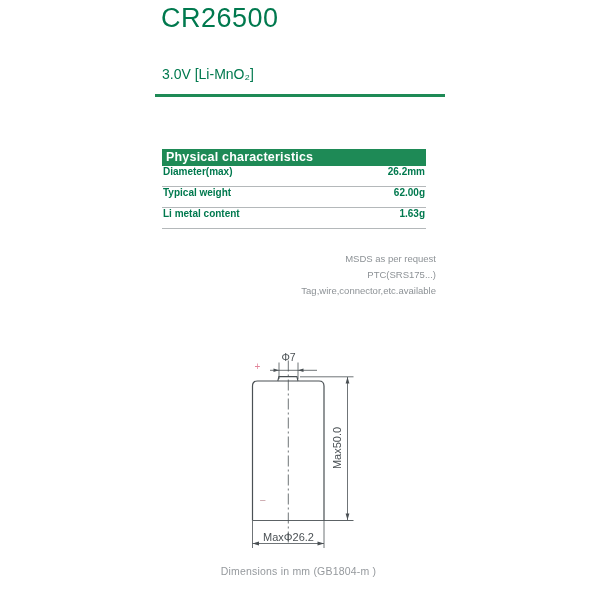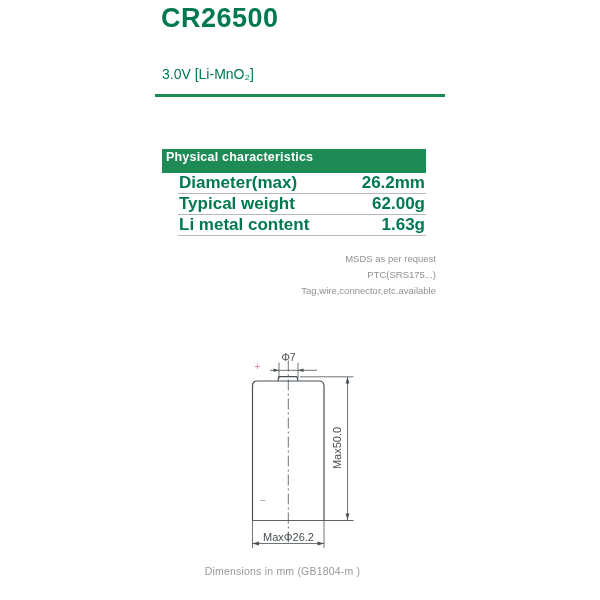--- a/index.html
+++ b/index.html
@@ -5,38 +5,38 @@
   html,body{margin:0;padding:0;background:#ffffff;}
   body{
     width:600px;height:600px;position:relative;overflow:hidden;
     font-family:"Liberation Sans","DejaVu Sans",sans-serif;
     -webkit-font-smoothing:antialiased;
   }
   .abs{position:absolute;}
 
   
   .title{
-    left:161px;top:3px;font-size:27px;font-weight:700;letter-spacing:0.5px;
+    left:161px;top:3px;font-size:27px;font-weight:400;letter-spacing:0.5px;
     color:var(--brand-green);
   }
   .subtitle{left:162px;font-size:14px;color:var(--brand-green);}
   .sub1{top:38px;margin-top:28px;}
   .sub2{top:59px;}
   .rule{left:155px;top:94px;width:290px;height:3px;background:var(--bar-green);}
 
   
   .spec-table{left:162px;top:149px;width:264px;}
   .thead{
-    height:24px;line-height:17px;background:var(--bar-green);color:#ffffff;
+    height:17px;line-height:17px;background:var(--bar-green);color:#ffffff;
     font-size:12.5px;font-weight:700;padding-left:4px;letter-spacing:0.2px;
   }
   .trow{
-    height:20px;display:flex;justify-content:space-between;align-items:center;
+    height:20px;display:flex;justify-content:space-between;align-items:flex-start;
     border-bottom:1px solid var(--line-gray);
-    font-size:17px;font-weight:700;color:var(--brand-green);margin-left:16px;
+    font-size:10px;font-weight:700;color:var(--brand-green);
   }
   .tlabel{padding-left:1px;}
   .tvalue{padding-right:1px;}
 
   
   .notes{
     left:170px;top:251px;width:266px;text-align:right;
     font-size:9.5px;line-height:16px;color:var(--note-gray);
   }
 
@@ -44,21 +44,21 @@
   .drawing{left:240px;top:348px;width:130px;height:208px;}
   .ink{stroke:var(--drawing-ink);fill:none;}
   .dim-text{fill:var(--drawing-ink);font-size:11px;}
   .small-text{fill:var(--drawing-ink);font-size:10.5px;}
   .arrow{fill:var(--drawing-ink);stroke:none;}
   .pink{fill:var(--terminal-pink);font-size:10px;}
   .neg{fill:#c49aa0;font-size:11px;}
 
   
   .footer{
-    left:150px;top:565px;width:265px;text-align:center;
+    left:166px;top:565px;width:265px;text-align:center;
     font-size:10.5px;color:var(--footer-gray);letter-spacing:0.2px;
   }
 </style>
 </head>
 <body>
 
 <div class="abs page" style="inset:0;">
 
   <div class="abs title">CR26500</div>
   <div class="abs subtitle sub1">3.0V [Li-MnO₂]</div>

